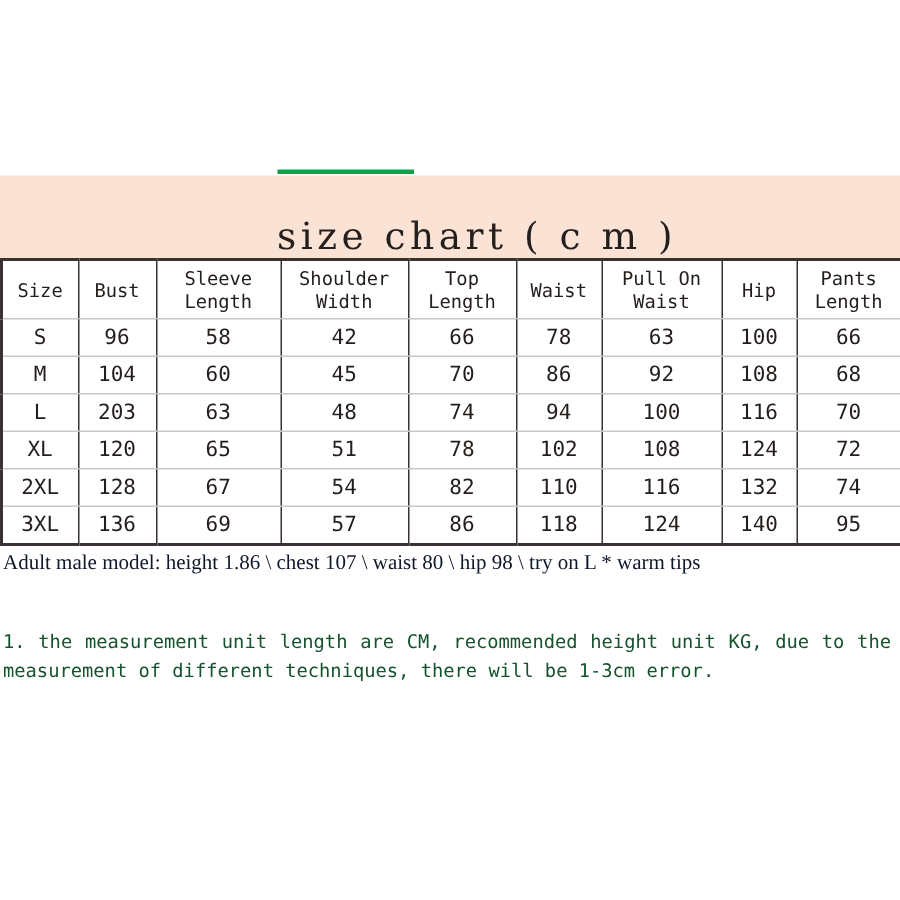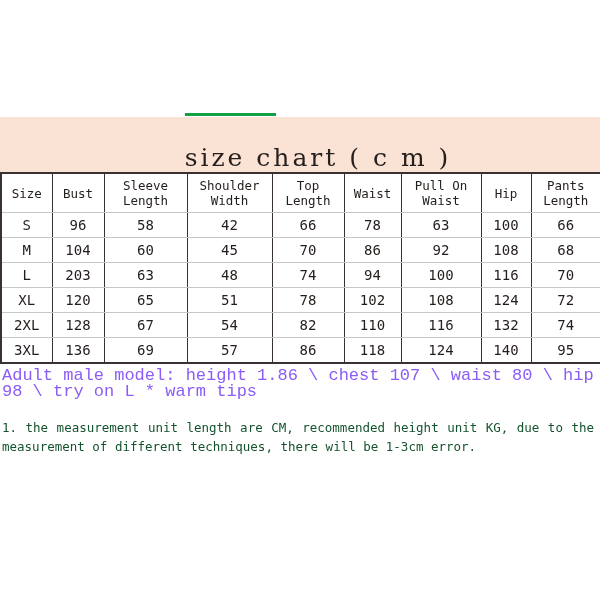--- a/index.html
+++ b/index.html
@@ -96,24 +96,24 @@
     border-right: 2px solid #3a3230;
   }
   .hdr-line { display: block; }
 
   
   .model-note {
     position: absolute;
     left: 2px;
     top: 368px;
     width: 594px;
-    font-size: 17px;
+    font-size: 14px;
     line-height: 16px;
-    color: #8b5cf6;
-    font-family: Liberation Mono, monospace;
+    color: #0f172a;
+    font-family: Liberation Serif, serif;
   }
   .notes {
     position: absolute;
     left: 2px;
     top: 418px;
     width: 592px;
     font-size: 12.5px;
     line-height: 19px;
     color: #14532d;
     font-family: "DejaVu Sans Mono", monospace;

